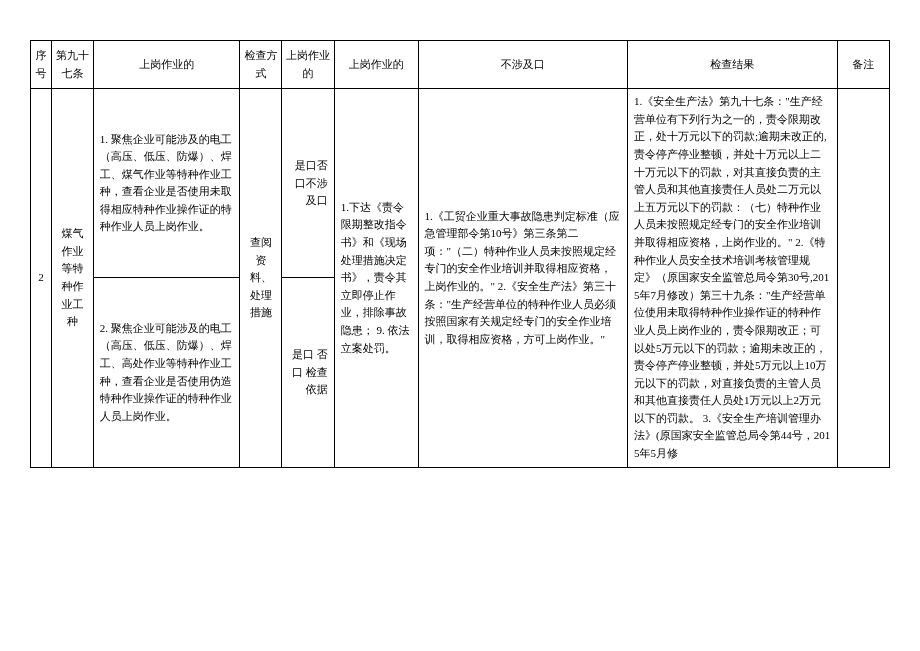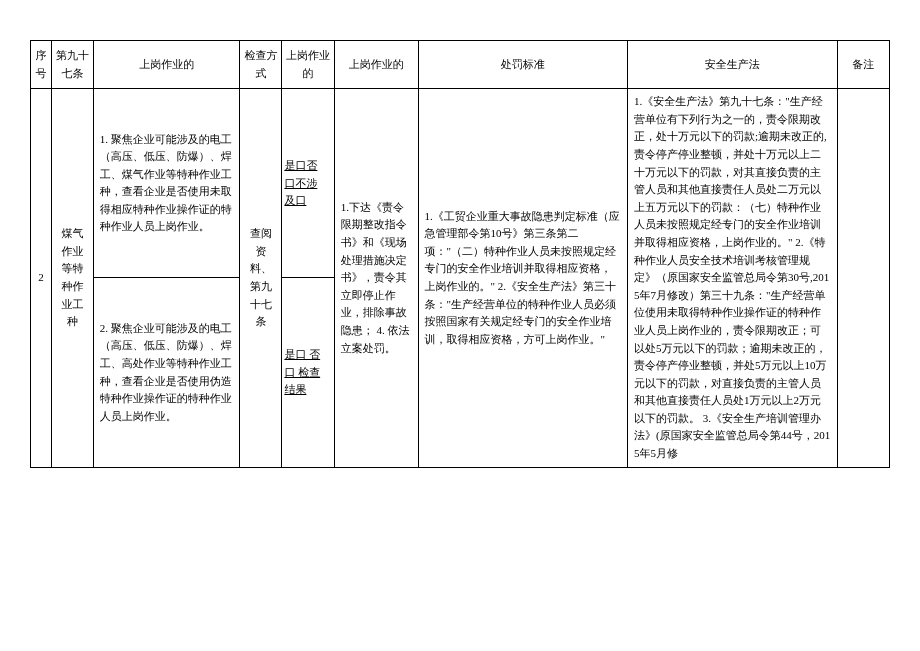--- a/index.html
+++ b/index.html
@@ -35,21 +35,21 @@
     .col-seq { width: 20px; }
     .col-item { width: 40px; }
     .col-content { width: 140px; }
     .col-method { width: 40px; }
     .col-result { width: 50px; }
     .col-measure { width: 80px; }
     .col-basis { width: 200px; }
     .col-standard { width: 200px; }
     .col-remark { width: 50px; }
     .align-center { text-align: center; }
-    .result-cell { text-align: left; padding-left: 2px; text-decoration: underline; }
+    .result-cell { text-align: right; padding-left: 2px; }
     .content-cell { text-align: left; }
   </style>
 </head>
 <body>
 
 <table>
   <colgroup>
     <col class="col-seq">
     <col class="col-item">
     <col class="col-content">
@@ -61,41 +61,41 @@
     <col class="col-remark">
   </colgroup>
   <thead>
     <tr>
       <th>序号</th>
       <th>第九十七条</th>
       <th>上岗作业的</th>
       <th>检查方式</th>
       <th>上岗作业的</th>
       <th>上岗作业的</th>
-      <th>处罚标准</th>
-      <th>安全生产法</th>
+      <th>不涉及口</th>
+      <th>检查结果</th>
       <th>备注</th>
     </tr>
   </thead>
   <tbody>
     <tr>
       <td rowspan="2" class="align-center">2</td>
       <td rowspan="2" class="align-center">煤气作业等特种作业工种</td>
       <td class="content-cell">1. 聚焦企业可能涉及的电工（高压、低压、防爆）、焊工、煤气作业等特种作业工种，查看企业是否使用未取得相应特种作业操作证的特种作业人员上岗作业。</td>
-      <td rowspan="2" class="align-center">查阅资料、第九十七条</td>
+      <td rowspan="2" class="align-center">查阅资料、处理措施</td>
       <td class="result-cell">是口否口不涉及口</td>
       <td rowspan="2" class="content-cell">1.下达《责令限期整改指令书》和《现场处理措施决定书》，责令其立即停止作业，排除事故隐患；
-4. 依法立案处罚。</td>
+9. 依法立案处罚。</td>
       <td rowspan="2" class="content-cell">1.《工贸企业重大事故隐患判定标准（应急管理部令第10号》第三条第二项："（二）特种作业人员未按照规定经专门的安全作业培训并取得相应资格，上岗作业的。"
 2.《安全生产法》第三十条："生产经营单位的特种作业人员必须按照国家有关规定经专门的安全作业培训，取得相应资格，方可上岗作业。"</td>
       <td rowspan="2" class="content-cell">1.《安全生产法》第九十七条："生产经营单位有下列行为之一的，责令限期改正，处十万元以下的罚款;逾期未改正的,责令停产停业整顿，并处十万元以上二十万元以下的罚款，对其直接负责的主管人员和其他直接责任人员处二万元以上五万元以下的罚款：（七）特种作业人员未按照规定经专门的安全作业培训并取得相应资格，上岗作业的。"
 2.《特种作业人员安全技术培训考核管理规定》（原国家安全监管总局令第30号,2015年7月修改）第三十九条："生产经营单位使用未取得特种作业操作证的特种作业人员上岗作业的，责令限期改正；可以处5万元以下的罚款；逾期未改正的，责令停产停业整顿，并处5万元以上10万元以下的罚款，对直接负责的主管人员和其他直接责任人员处1万元以上2万元以下的罚款。
 3.《安全生产培训管理办法》(原国家安全监管总局令第44号，2015年5月修</td>
       <td rowspan="2" class="align-center"></td>
     </tr>
     <tr>
       <td class="content-cell">2. 聚焦企业可能涉及的电工（高压、低压、防爆）、焊工、高处作业等特种作业工种，查看企业是否使用伪造特种作业操作证的特种作业人员上岗作业。</td>
       <td class="result-cell">是口
 否口
-检查结果</td>
+检查依据</td>
     </tr>
   </tbody>
 </table>
 
 </body></html>

